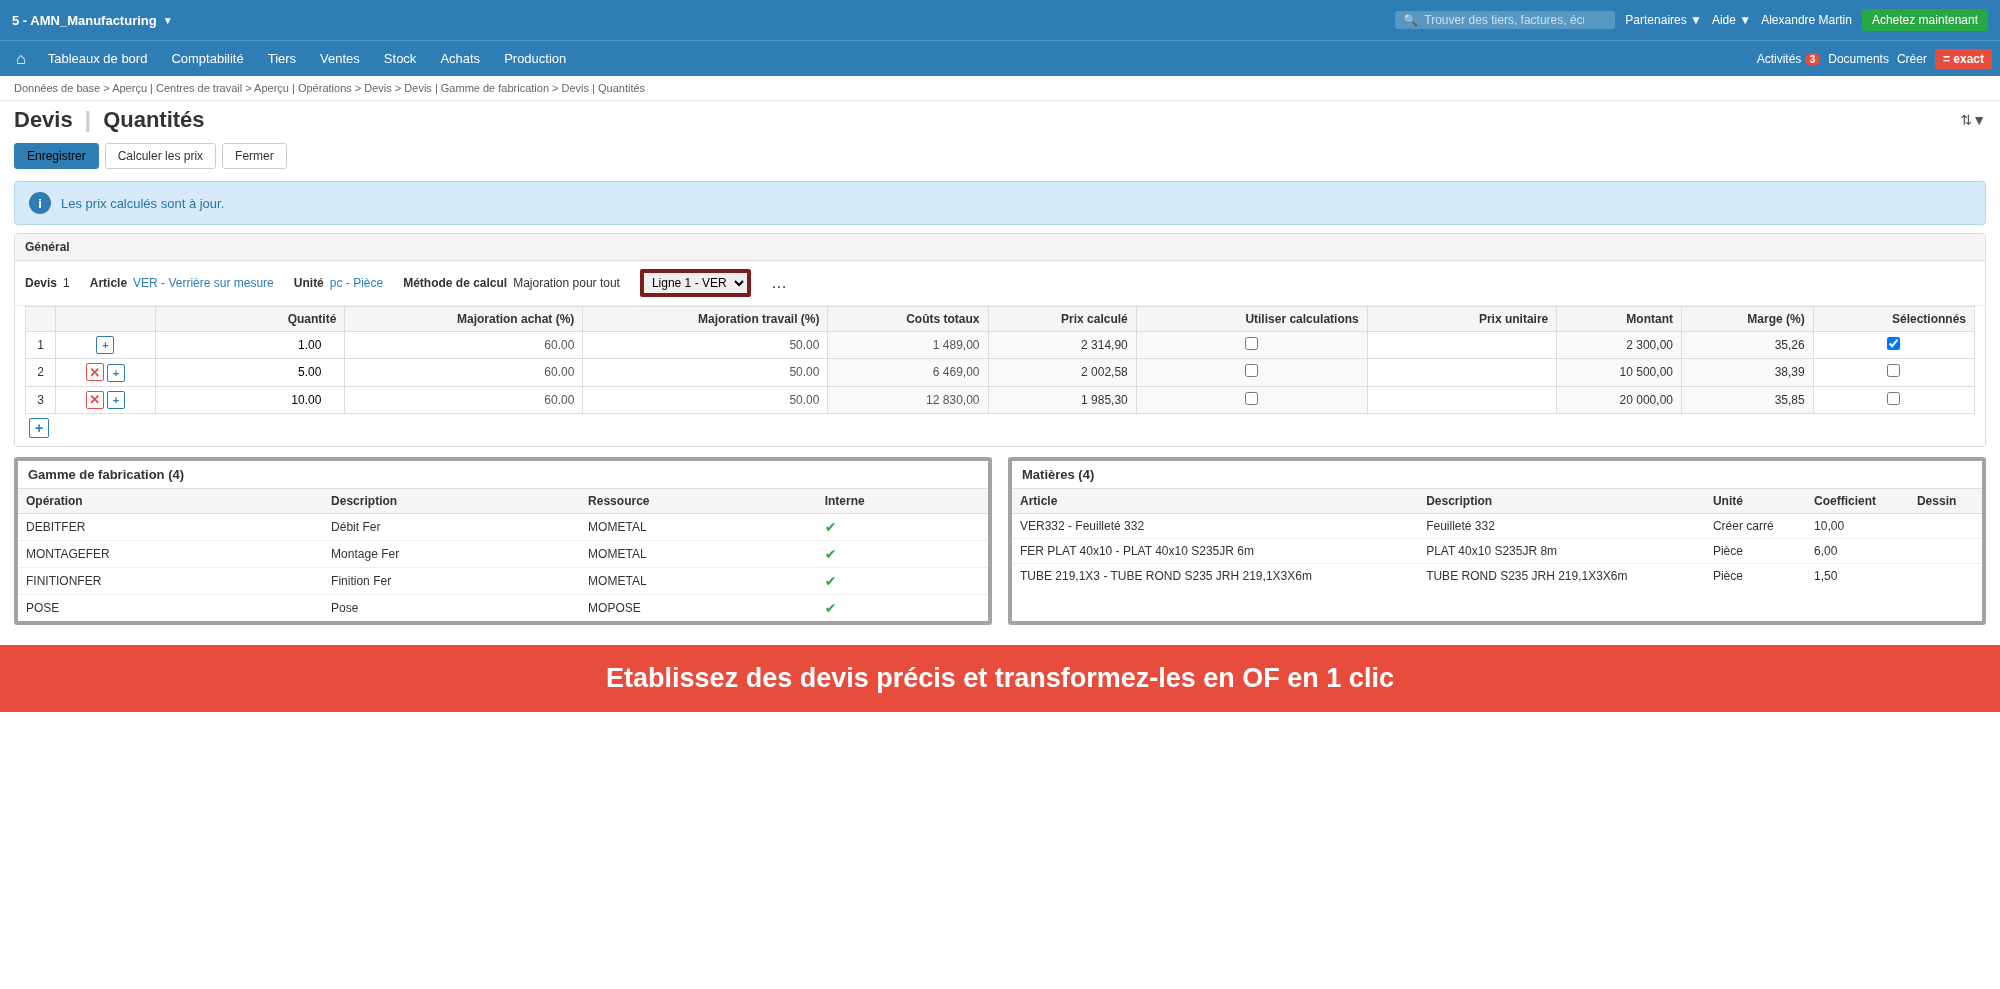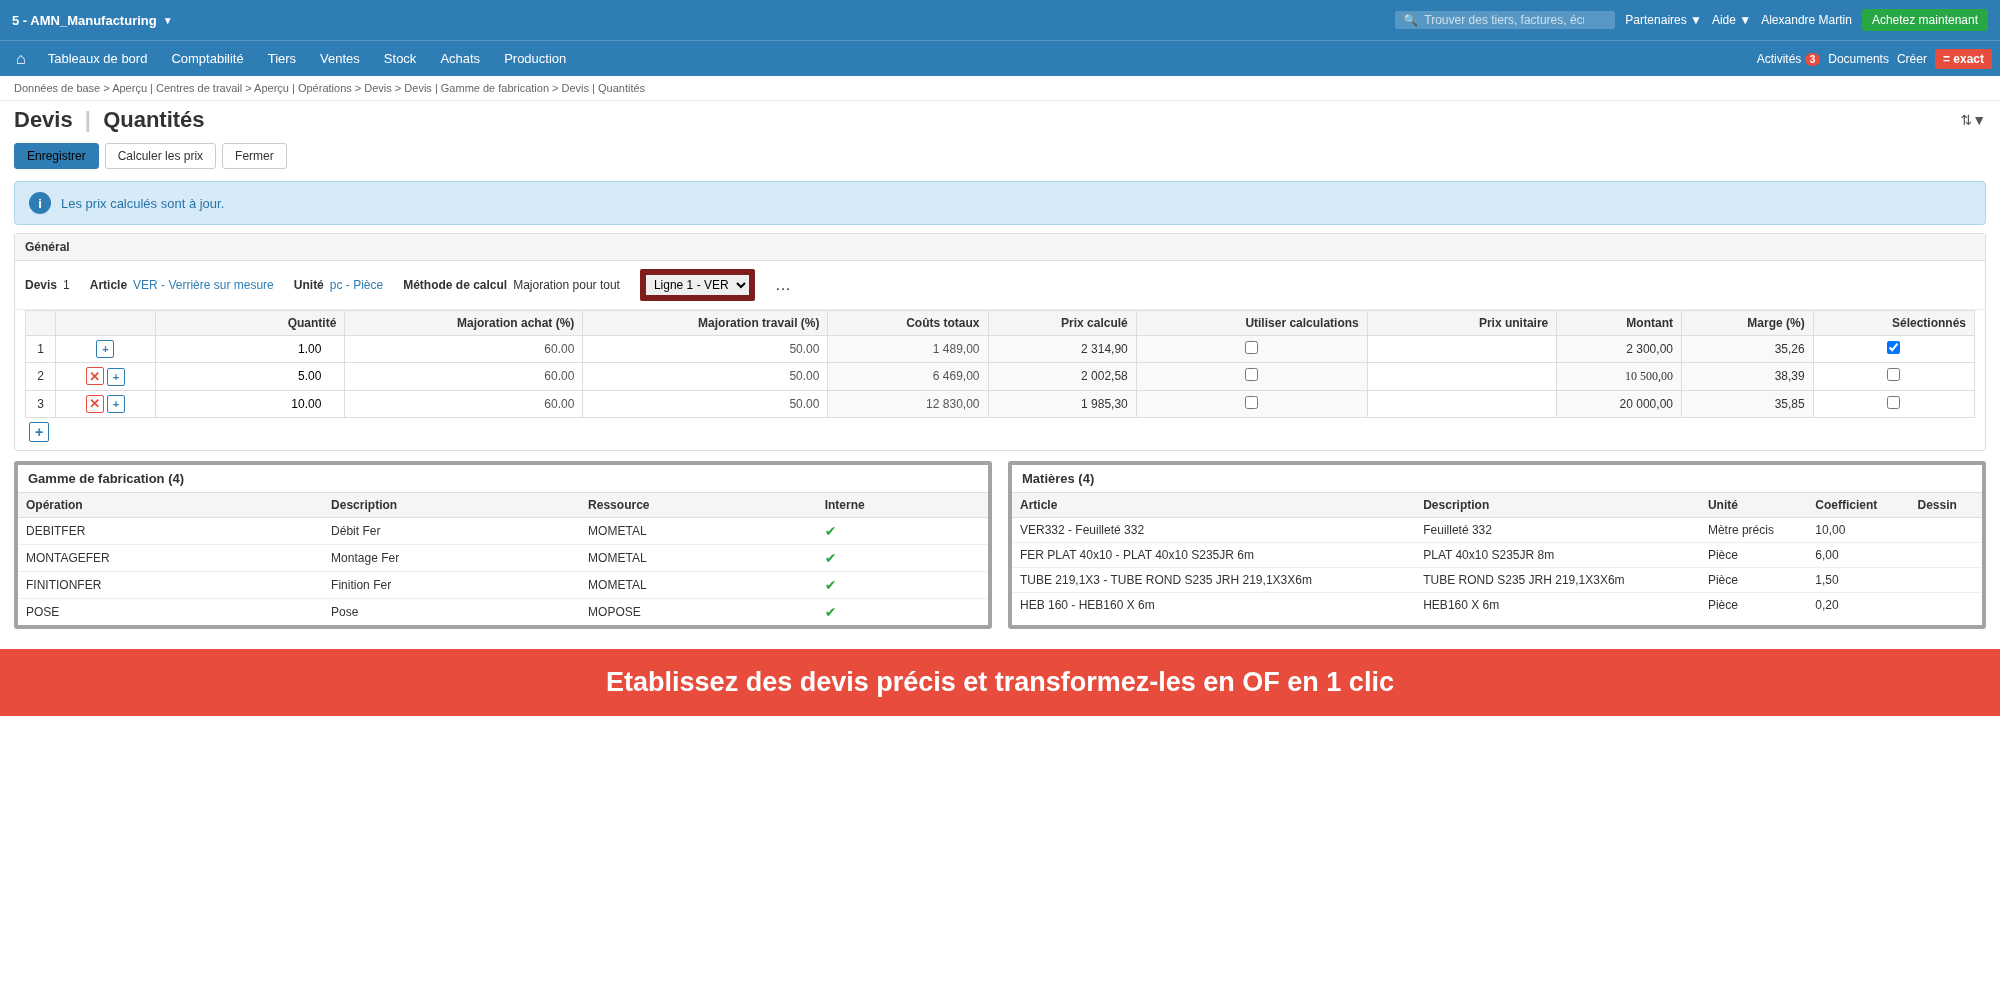--- a/index.html
+++ b/index.html
@@ -221,21 +221,21 @@
     .general-field .value {
       color: #333;
       font-size: 12px;
     }
     .general-field .link {
       color: #2e7db5;
       cursor: pointer;
     }
     .general-field select {
       font-size: 12px;
-      border: 6px solid #7f1d1d;
+      border: 4px solid #7f1d1d;
       padding: 2px 4px;
       border-radius: 2px;
     }
 
     
     .qty-table-wrapper {
       padding: 0 10px 8px;
       overflow-x: auto;
     }
     .qty-table {
@@ -486,21 +486,21 @@
           <tr>
             <td>2</td>
             <td style="text-align: center; white-space: nowrap;"><span class="action-btn minus">✕</span> <span class="action-btn plus">+</span> </td>
             <td><input type="number" value="5.00" style=""></td>
             <td style="color: rgb(85, 85, 85);">60.00</td>
             <td style="color: rgb(85, 85, 85);">50.00</td>
             <td style="color: rgb(85, 85, 85); background: rgb(249, 249, 249);">6 469,00</td>
             <td style="background: rgb(249, 249, 249);">2 002,58</td>
             <td style="text-align: center; background: rgb(249, 249, 249);"><input type="checkbox" style=""></td>
             <td><input type="number" style="width: 90px; text-align: right; border: none; background: transparent; font-size: 12px;"></td>
-            <td style="background: rgb(249, 249, 249); font-family: Liberation Serif, serif;">10 500,00</td>
+            <td style="background: rgb(249, 249, 249);">10 500,00</td>
             <td style="background: rgb(249, 249, 249);">38,39</td>
             <td style="text-align: center;"><input type="checkbox" style=""></td>
           </tr>
           <tr>
             <td>3</td>
             <td style="text-align: center; white-space: nowrap;"><span class="action-btn minus">✕</span> <span class="action-btn plus">+</span> </td>
             <td><input type="number" value="10.00" style=""></td>
             <td style="color: rgb(85, 85, 85);">60.00</td>
             <td style="color: rgb(85, 85, 85);">50.00</td>
             <td style="color: rgb(85, 85, 85); background: rgb(249, 249, 249);">12 830,00</td>
@@ -568,45 +568,38 @@
           <th>Description</th>
           <th>Unité</th>
           <th>Coefficient</th>
           <th>Dessin</th>
         </tr>
       </thead>
       <tbody id="matieres-tbody">
           <tr>
             <td>VER332 - Feuilleté 332</td>
             <td>Feuilleté 332</td>
-            <td>Mètre précis</td>
+            <td>Créer carré</td>
             <td>10,00</td>
             <td></td>
           </tr>
           <tr>
             <td>FER PLAT 40x10 - PLAT 40x10 S235JR 6m</td>
             <td>PLAT 40x10 S235JR 8m</td>
             <td>Pièce</td>
             <td>6,00</td>
             <td></td>
           </tr>
           <tr>
             <td>TUBE 219,1X3 - TUBE ROND S235 JRH 219,1X3X6m</td>
             <td>TUBE ROND S235 JRH 219,1X3X6m</td>
             <td>Pièce</td>
             <td>1,50</td>
             <td></td>
           </tr>
-          <tr>
-            <td>HEB 160 - HEB160 X 6m</td>
-            <td>HEB160 X 6m</td>
-            <td>Pièce</td>
-            <td>0,20</td>
-            <td></td>
-          </tr>
         </tbody>
     </table>
   </div>
 </div>
 
 <div class="footer-banner">
   <span>Etablissez des devis précis et transformez-les en OF en 1 clic</span>
 </div>
 
 </body></html>

